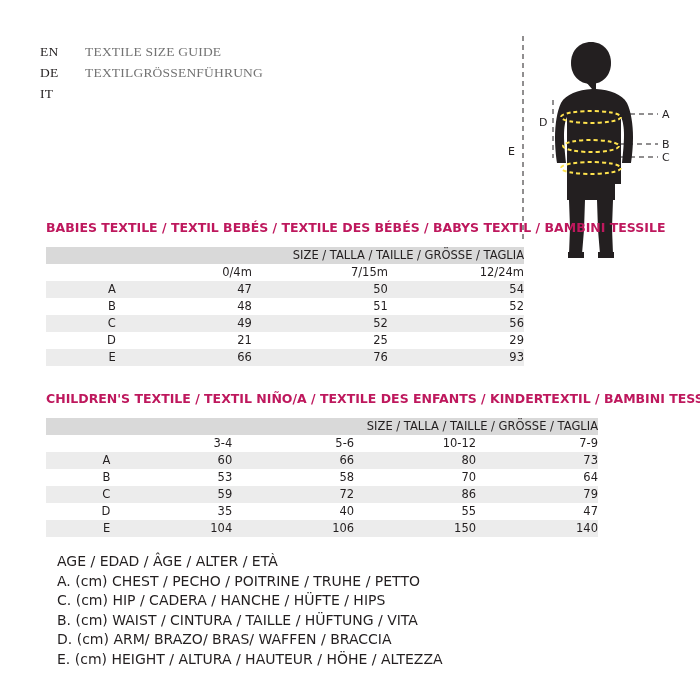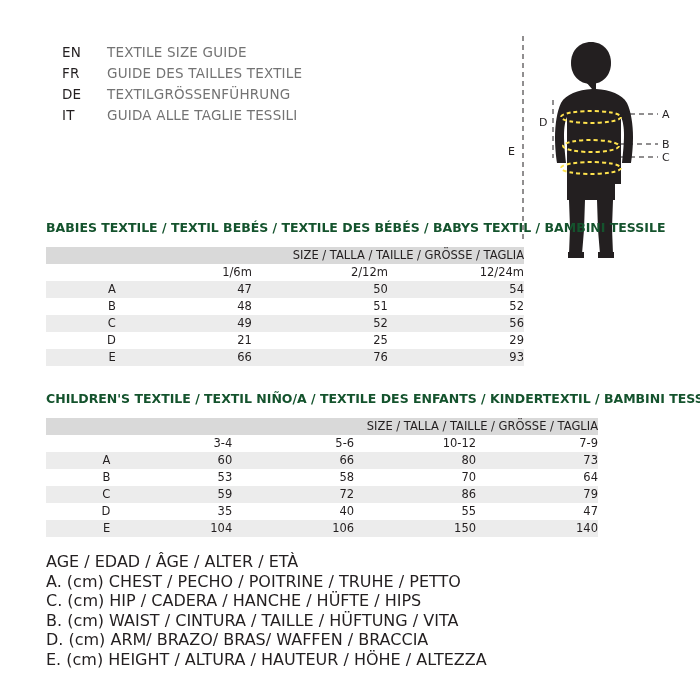--- a/index.html
+++ b/index.html
@@ -13,23 +13,24 @@
     background: #ffffff;
     font-family: "DejaVu Sans", "Liberation Sans", sans-serif;
     color: #231f20;
     position: relative;
     overflow: hidden;
   }
 
   
   .lang-block {
     position: absolute;
-    left: 62px;
+    left: 40px;
     top: 44px;
     width: 420px;
+    font-family: Liberation Serif, serif;
   }
   .lang-row {
     display: flex;
     align-items: baseline;
     height: 21px;
     font-size: 13.5px;
     letter-spacing: 0.2px;
   }
   .lang-code {
     width: 45px;
@@ -50,21 +51,21 @@
     height: 240px;
   }
   .figure-wrap svg { display: block; }
 
   
   .section-title {
     position: absolute;
     left: 46px;
     font-size: 12.5px;
     font-weight: bold;
-    color: #14532d;
+    color: #be185d;
     white-space: nowrap;
   }
   #babies-title { top: 220px; }
   #children-title { top: 391px; }
 
   
   table.size-table {
     position: absolute;
     left: 46px;
     border-collapse: collapse;
@@ -92,52 +93,47 @@
   tr.alt td { background: #ececec; }
   tr.plain td { background: #ffffff; }
 
   .col-label { width: 38px; }
   #babies-table .col-v { width: 74px; }
   #children-table .col-v { width: 72px; }
 
   
   .legend {
     position: absolute;
-    left: 46px;
+    left: 57px;
     top: 552px;
-    font-size: 16px;
+    font-size: 14px;
     line-height: 19.5px;
     color: #231f20;
   }
   .legend div { white-space: nowrap; }
 
   .label-letter {
     font-size: 11px;
     fill: #231f20;
   }
 </style>
 </head>
 <body>
 
 <div class="lang-block">
   <div class="lang-row">
     <span class="lang-code">EN</span>
     <span class="lang-text">TEXTILE SIZE GUIDE</span>
-  </div>
-  <div class="lang-row">
-    <span class="lang-code">FR</span>
-    <span class="lang-text">GUIDE DES TAILLES TEXTILE</span>
   </div>
   <div class="lang-row">
     <span class="lang-code">DE</span>
     <span class="lang-text">TEXTILGRÖßENFÜHRUNG</span>
   </div>
   <div class="lang-row">
     <span class="lang-code">IT</span>
-    <span class="lang-text">GUIDA ALLE TAGLIE TESSILI</span>
   </div>
 </div>
 
 <div class="figure-wrap">
   <svg width="190" height="240" viewBox="0 0 190 240" xmlns="http://www.w3.org/2000/svg">
 
     <line x1="33" y1="8" x2="33" y2="212" stroke="#231f20" stroke-width="1" stroke-dasharray="5,4"></line>
 
     <line x1="63" y1="72" x2="63" y2="130" stroke="#231f20" stroke-width="1" stroke-dasharray="5,4"></line>
 
@@ -177,22 +173,22 @@
 
 <div class="section-title" id="babies-title">BABIES TEXTILE / TEXTIL BEBÉS / TEXTILE DES BÉBÉS / BABYS TEXTIL / BAMBINI TESSILE</div>
 
 <table class="size-table" id="babies-table">
   <tbody>
     <tr class="head-row">
       <td colspan="4">SIZE / TALLA / TAILLE / GRÖSSE / TAGLIA</td>
     </tr>
     <tr class="sub-row">
       <td class="col-label"></td>
-      <td class="col-v">1/6m</td>
-      <td class="col-v">2/12m</td>
+      <td class="col-v">0/4m</td>
+      <td class="col-v">7/15m</td>
       <td class="col-v">12/24m</td>
     </tr>
     <tr class="alt">
       <td class="col-label">A</td>
       <td>47</td>
       <td>50</td>
       <td>54</td>
     </tr>
     <tr class="plain">
       <td class="col-label">B</td>

